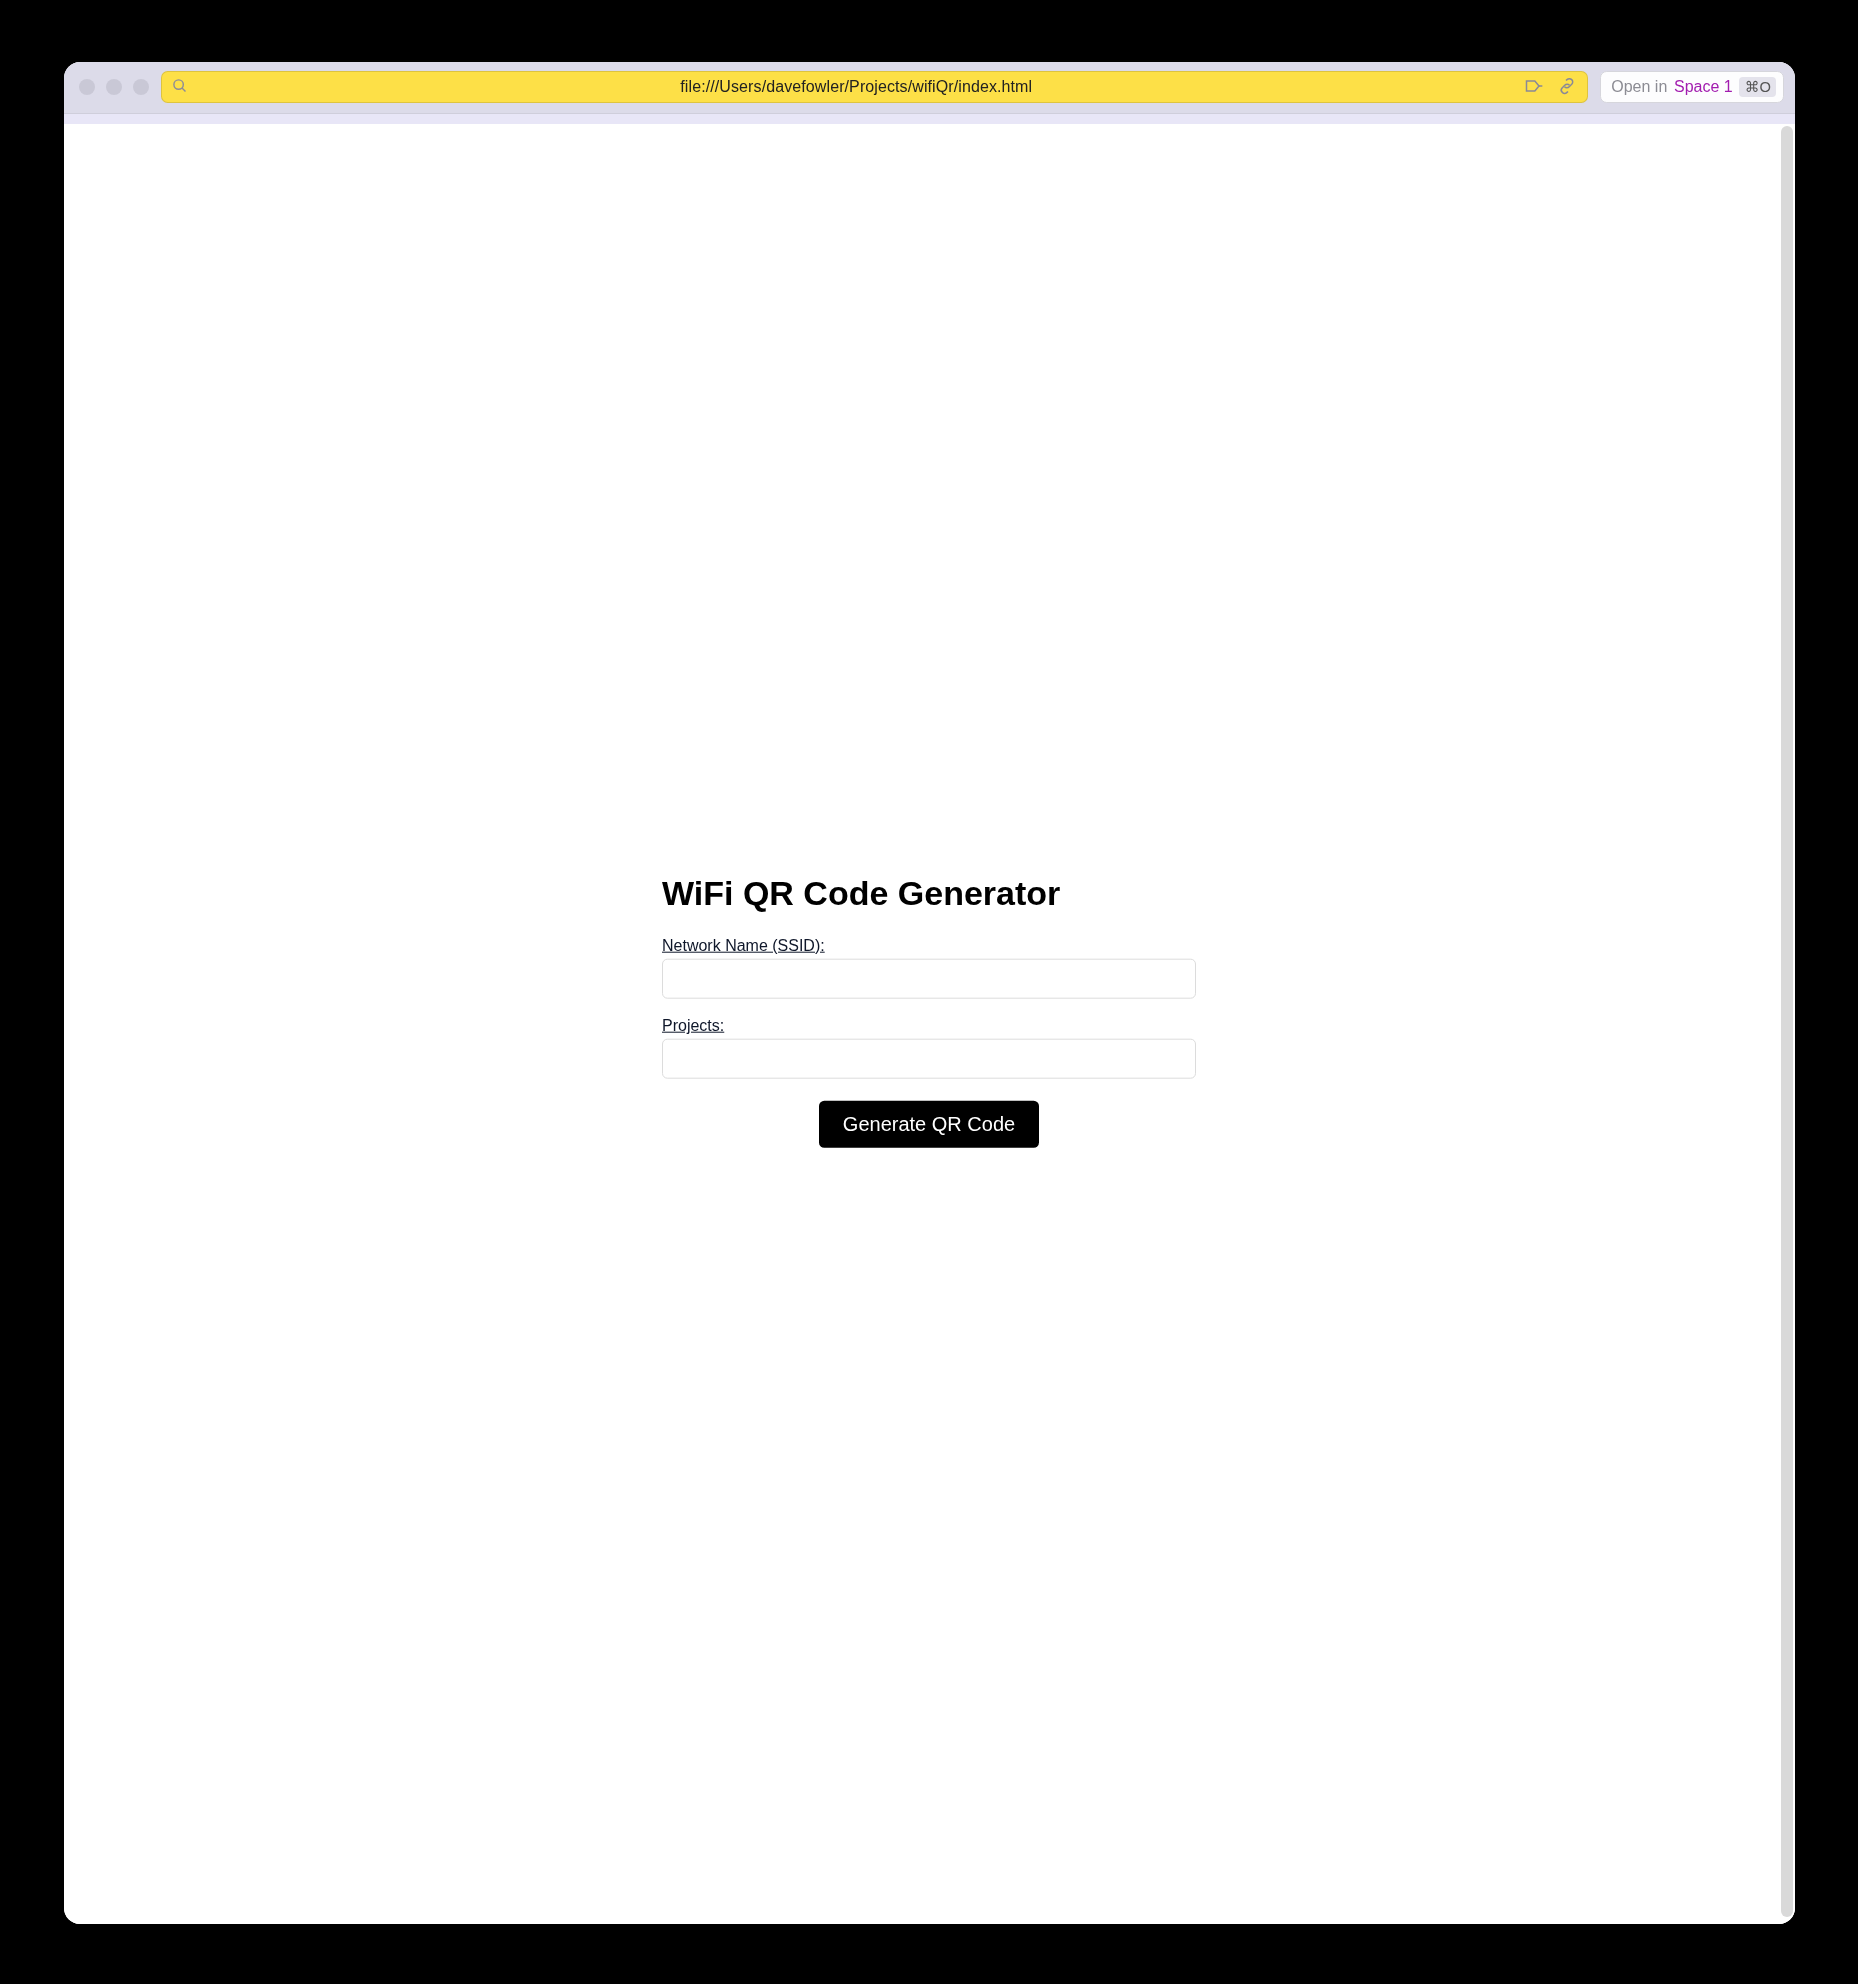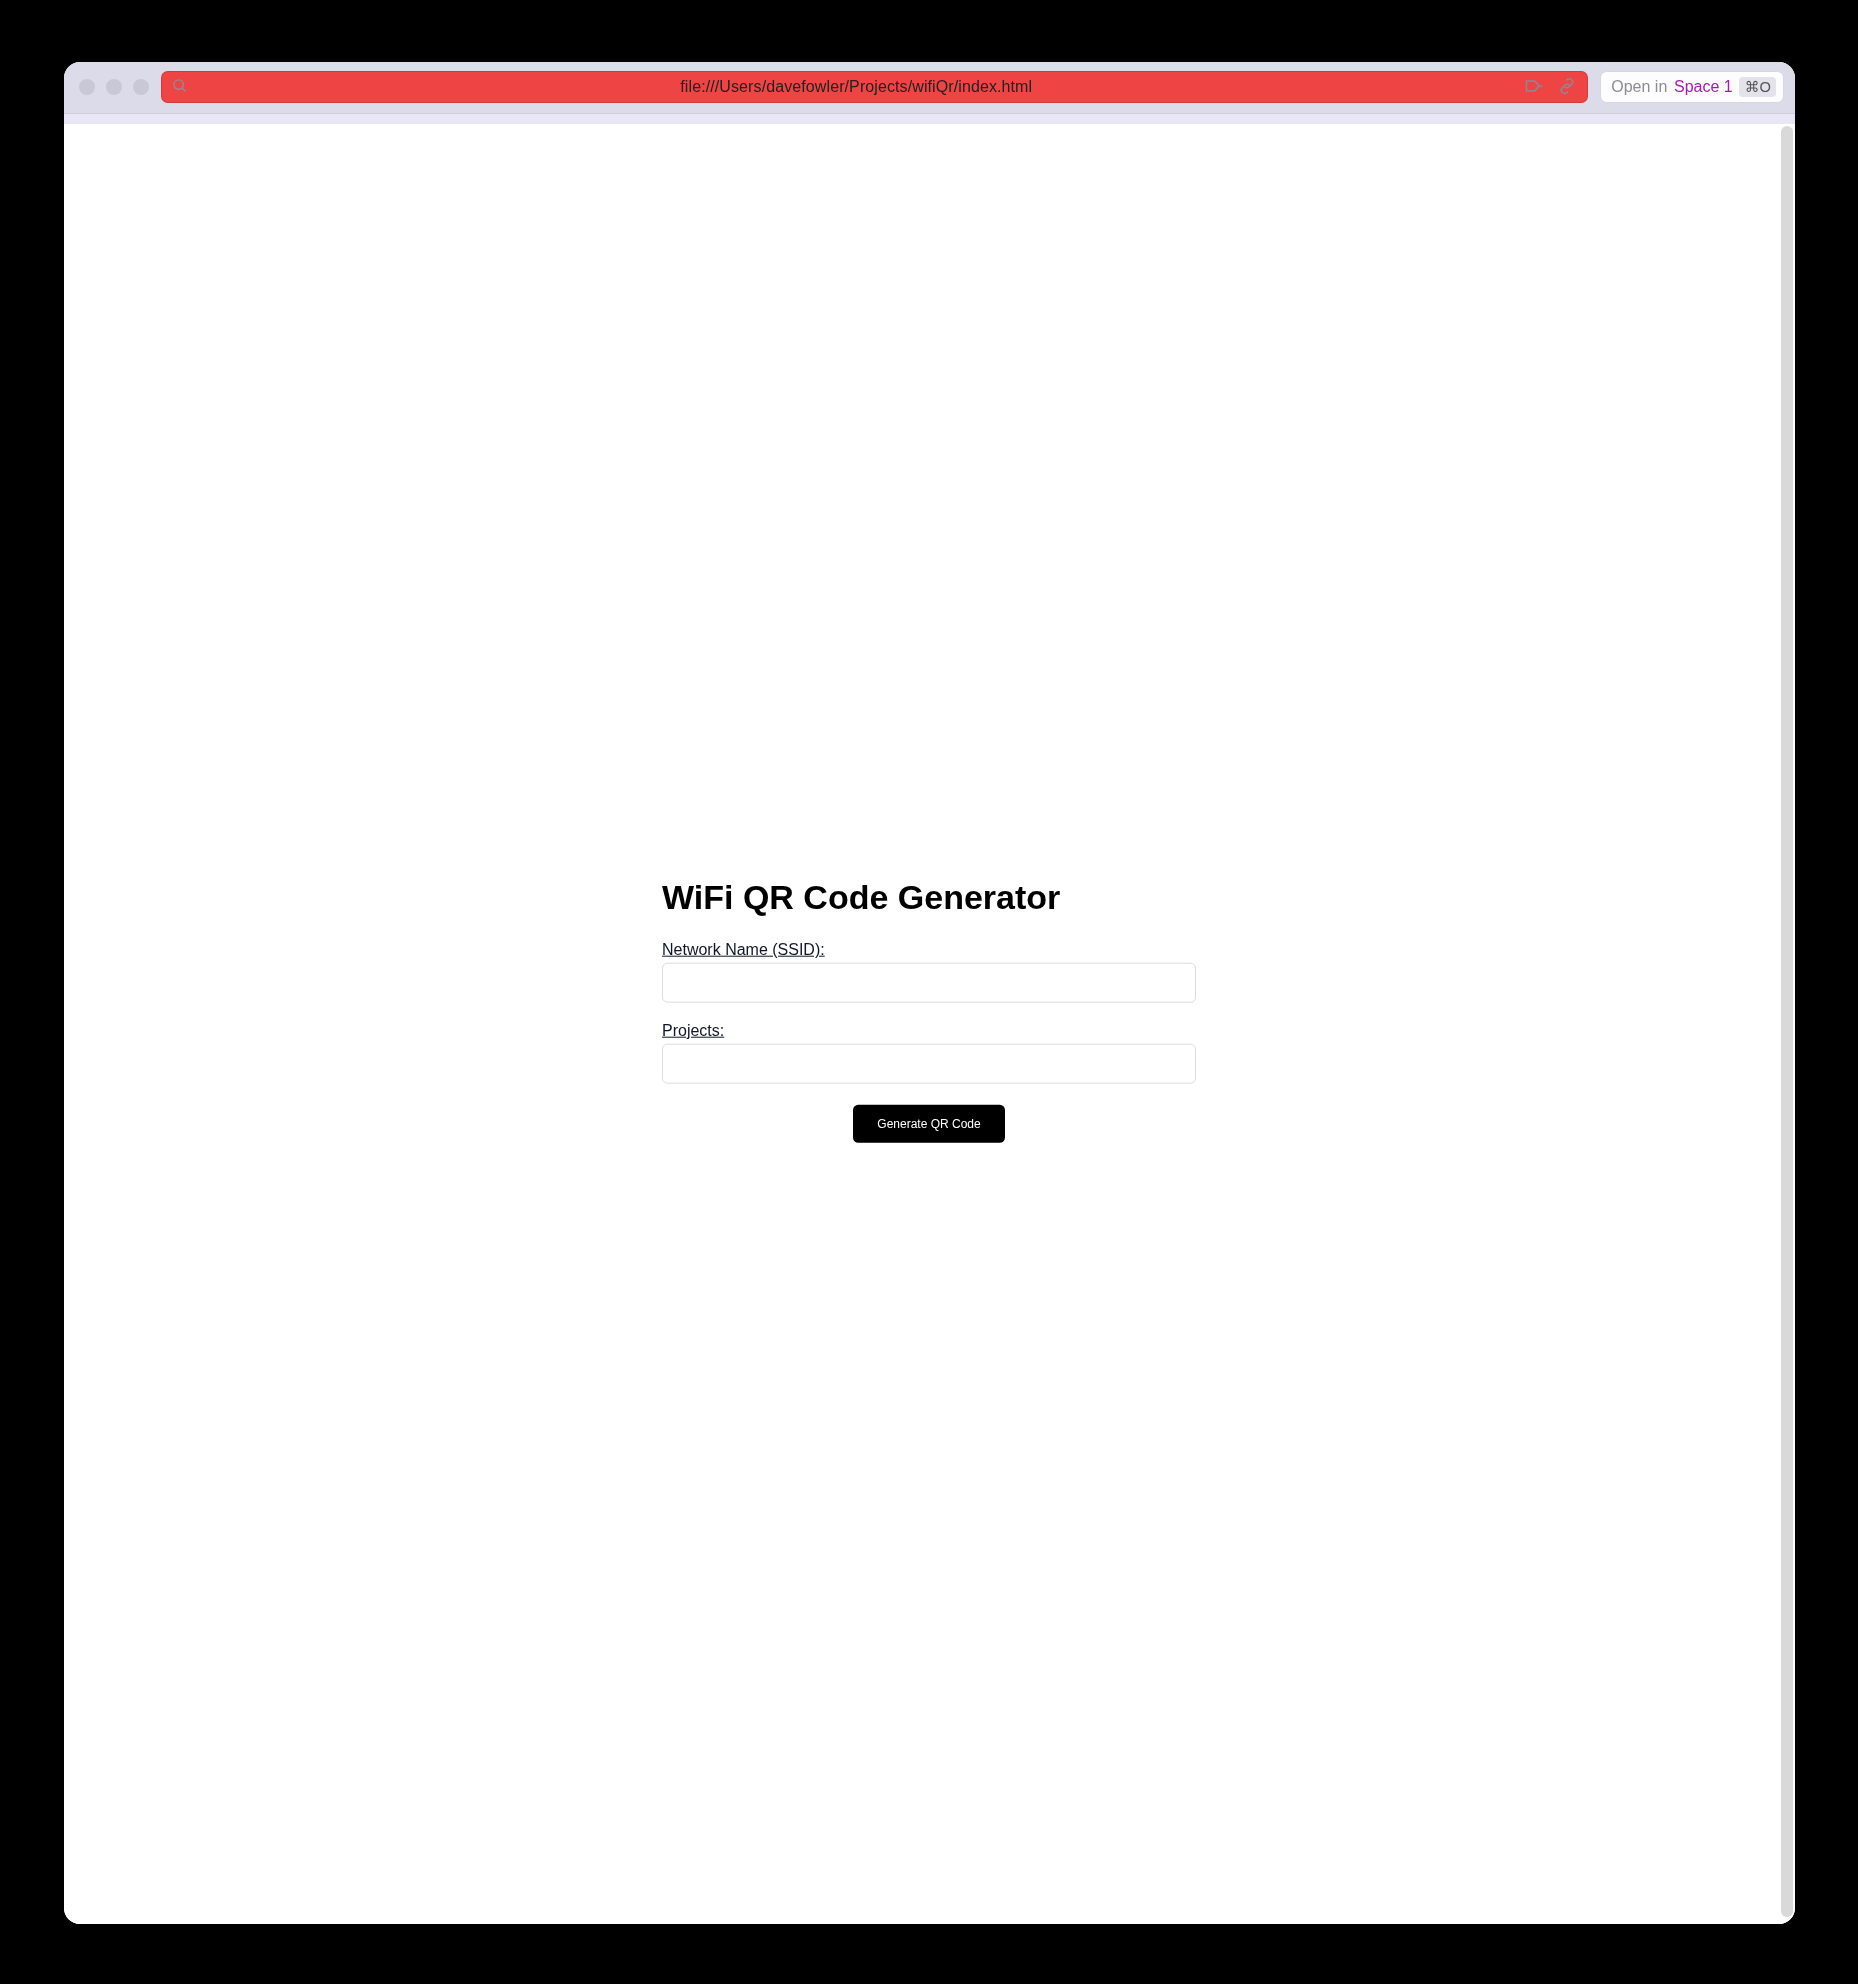--- a/index.html
+++ b/index.html
@@ -49,21 +49,21 @@
       width: 16px;
       height: 16px;
       border-radius: 50%;
       background: #c9c8d6;
     }
     
     .address-wrap {
       flex: 1;
       display: flex;
       align-items: center;
-      background: #ef4444;
+      background: #fde047;
       border: 0.7px solid rgba(0,0,0,0.12);
       border-radius: 6.7px;
       height: 32px;
       padding: 0 9.3px;
       gap: 9.3px;
       position: relative;
     }
     
     .search-icon svg {
       width: 17.4px;
@@ -200,21 +200,21 @@
     .gen-btn-wrap {
       display: flex;
       justify-content: center;
       margin-top: 21.4px;
     }
     .gen-btn {
       background: #000;
       color: #fff;
       border: none;
       border-radius: 5.3px;
-      font-size: 12px;
+      font-size: 20px;
       padding: 12px 24px;
       cursor: pointer;
     }
   </style>
 </head>
 <body>
 
 <div class="window">
 
   <div class="chrome-top">

